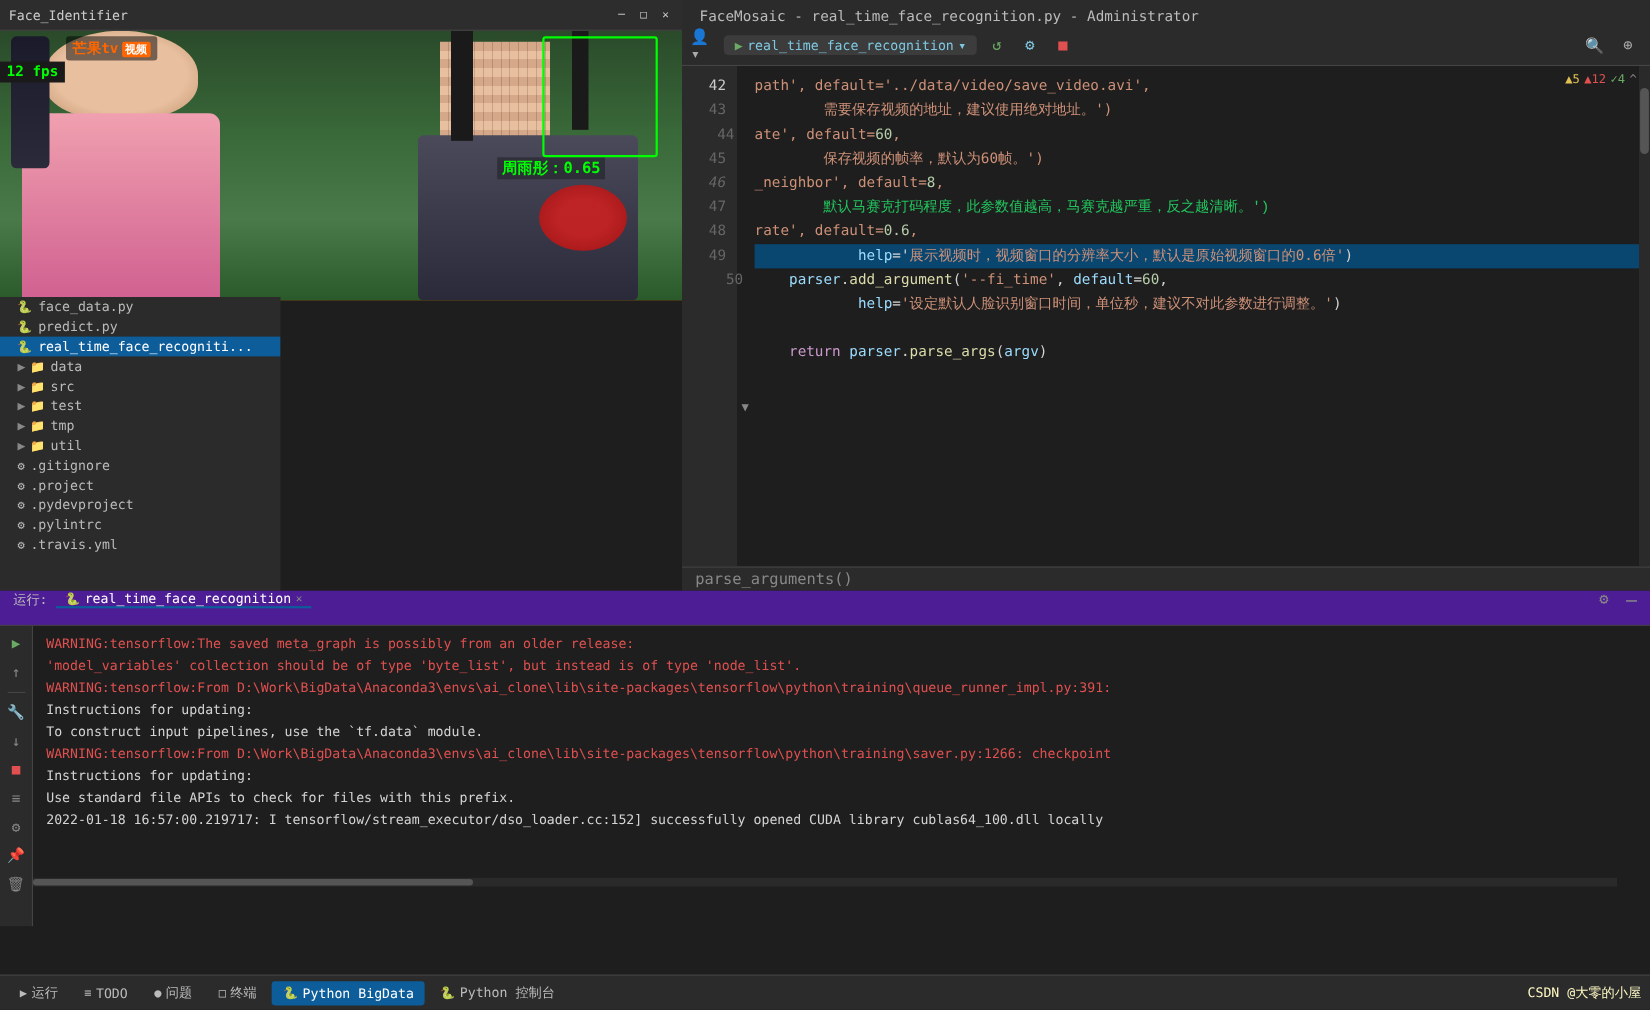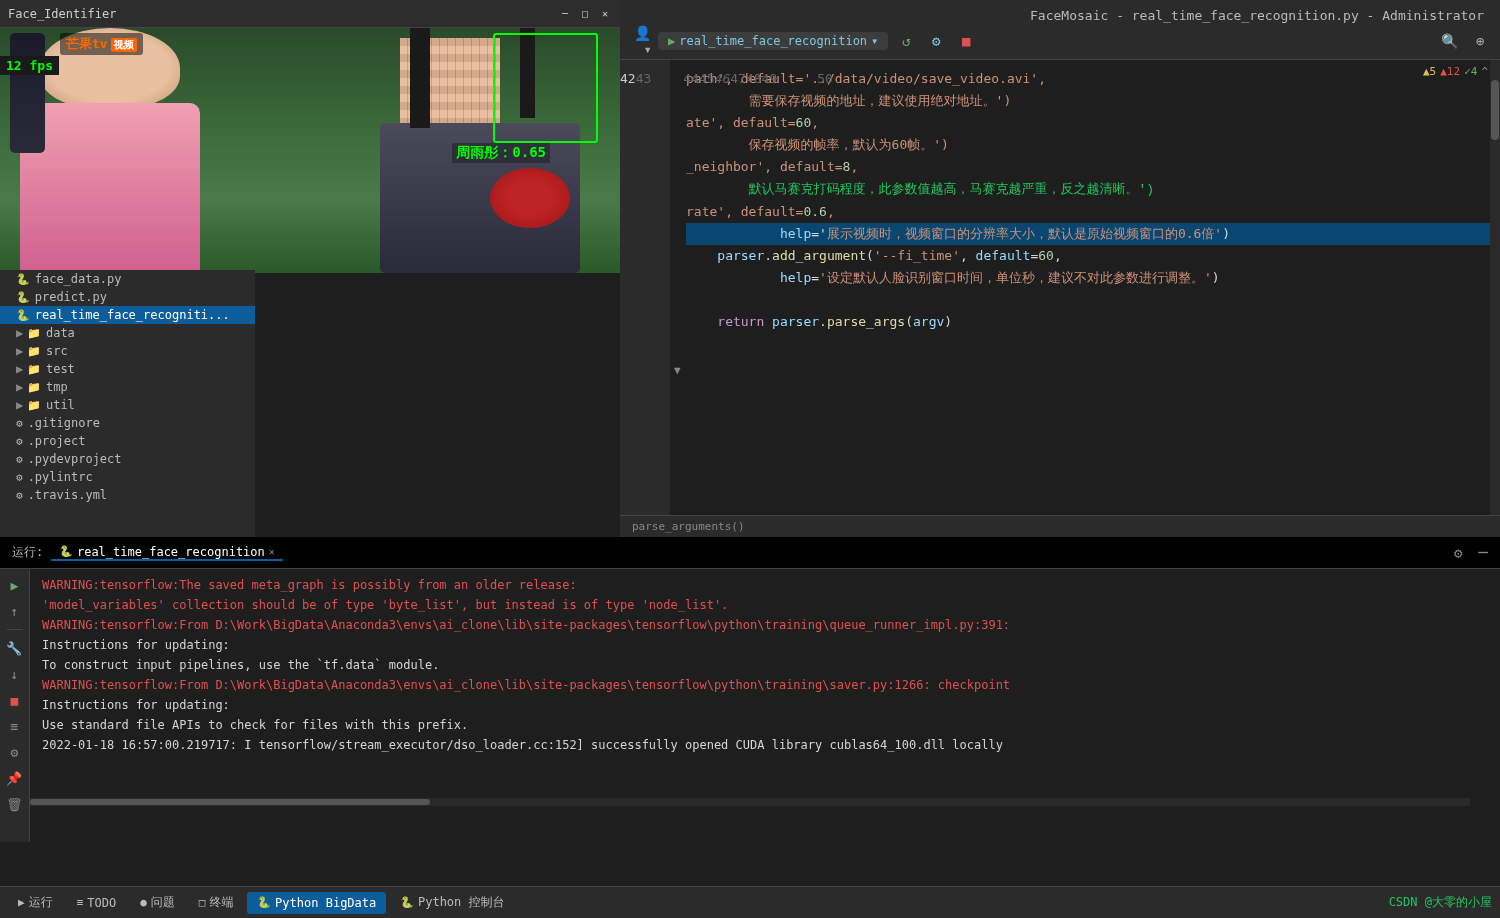--- a/index.html
+++ b/index.html
@@ -114,21 +114,20 @@
       border-radius: 2px;
     }
 
     
     .ide-topbar {
       position: absolute;
       top: 0; left: 620px;
       width: 880px; height: 60px;
       background: #2b2b2b;
       border-bottom: 1px solid #444;
-      text-align: right;
     }
     .ide-title {
       color: #bbb;
       font-size: 13px;
       padding: 8px 16px 4px;
     }
     .ide-toolbar {
       display: flex; align-items: center;
       padding: 2px 8px;
       gap: 6px;
@@ -240,35 +239,35 @@
 
     
     .code-statusbar {
       position: absolute;
       top: 515px; left: 620px;
       width: 880px; height: 22px;
       background: #2b2b2b;
       border-top: 1px solid #444;
       display: flex; align-items: center;
       padding: 0 12px;
-      font-size: 11px;
+      font-size: 14px;
       color: #888;
     }
 
     
     .run-panel {
       position: absolute;
       top: 537px; left: 0;
       width: 1500px; height: 305px;
       background: #1e1e1e;
     }
     .run-panel-header {
       height: 32px;
-      background: #000000;
-      display: flex; align-items: center;
+      background: #4c1d95;
+      display: flex; align-items: flex-start;
       padding: 0 12px;
       border-bottom: 1px solid #444;
       gap: 8px;
     }
     .run-tab {
       display: flex; align-items: center;
       gap: 4px;
       color: #bbb;
       font-size: 12px;
       padding: 0 8px;
@@ -323,21 +322,21 @@
       font-size: 12px;
       padding: 4px 10px;
       cursor: pointer;
       border-radius: 3px;
     }
     .bottom-tab.active { background: #0d5d9a; color: #fff; }
     .bottom-tab .tab-icon { font-size: 11px; }
 
     .bottom-right {
       margin-left: auto;
-      color: #22c55e;
+      color: #fef9c3;
       font-size: 12px;
     }
     .vertical-label {
       writing-mode: vertical-rl;
       transform: rotate(180deg);
       color: #888;
       font-size: 10px;
       cursor: pointer;
     }
 
@@ -484,21 +483,21 @@
       <span class="code-line code-line-highlight">            <span class="param">help</span><span class="eq">='</span><span class="str">展示视频时，视频窗口的分辨率大小，默认是原始视频窗口的0.6倍'</span><span class="eq">)</span></span>
       <span class="code-line">    <span class="var">parser</span>.<span class="func">add_argument</span>(<span class="str">'--fi_time'</span>, <span class="param">default</span>=<span class="num">60</span>,</span>
       <span class="code-line">            <span class="param">help</span>=<span class="str">'设定默认人脸识别窗口时间，单位秒，建议不对此参数进行调整。'</span>)</span>
       <span class="code-line"> </span>
       <span class="code-line">    <span class="kw">return</span> <span class="var">parser</span>.<span class="func">parse_args</span>(<span class="var">argv</span>)</span>
       <span class="code-line"> </span>
       <span class="code-line"> </span>
     </div>
   </div>
 
-  <div style="position:absolute;top:0;left:0;width:50px;background:#2b2b2b;height:100%;display:flex;flex-direction:row;padding-top:8px;text-align:right;padding-right:10px;color:#666;font-size:13px;line-height:22px;pointer-events:none;">
+  <div style="position:absolute;top:0;left:0;width:50px;background:#2b2b2b;height:100%;display:flex;flex-direction:column;padding-top:8px;text-align:right;padding-right:10px;color:#666;font-size:13px;line-height:22px;pointer-events:none;">
     <div style="line-height:22px;"></div>
     <div style="line-height:22px;"></div>
     <div style="line-height:22px;"></div>
     <div style="line-height:22px;"></div>
     <div style="line-height:22px;"></div>
     <div style="line-height:22px;"></div>
     <div style="line-height:22px;"></div>
     <div style="line-height:22px;color:#ccc;">42</div>
     <div style="line-height:22px;">43</div>
     <div style="line-height:22px;padding-left:32px;">44</div>

